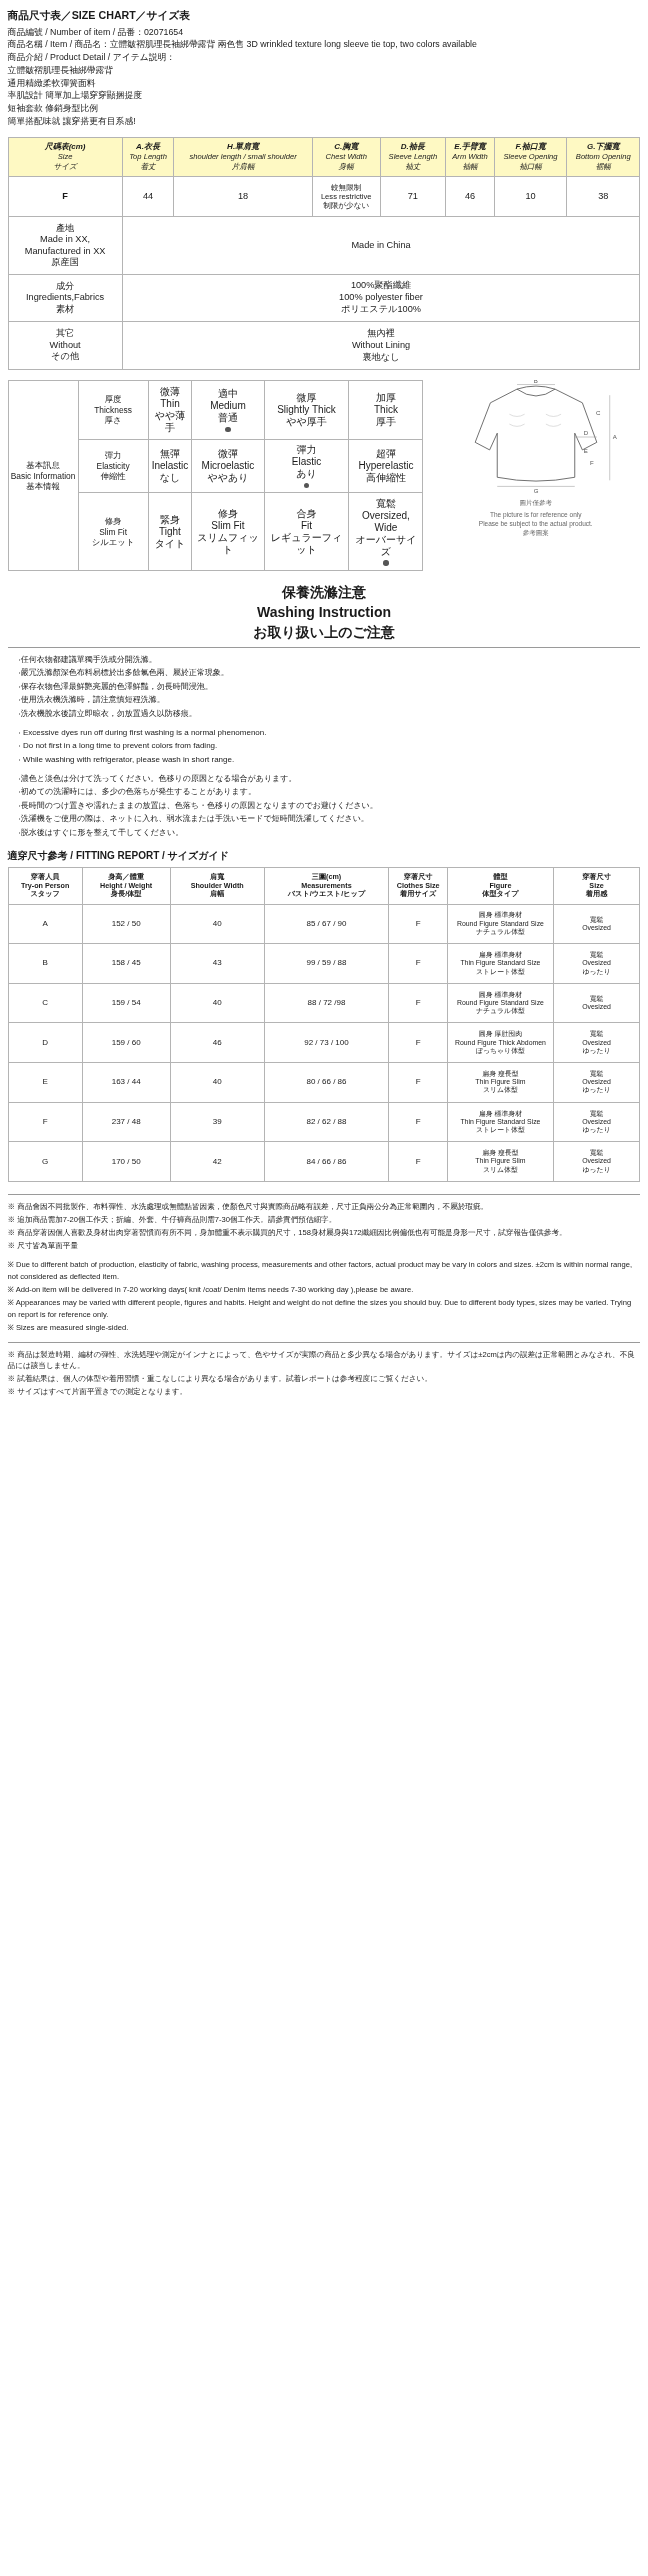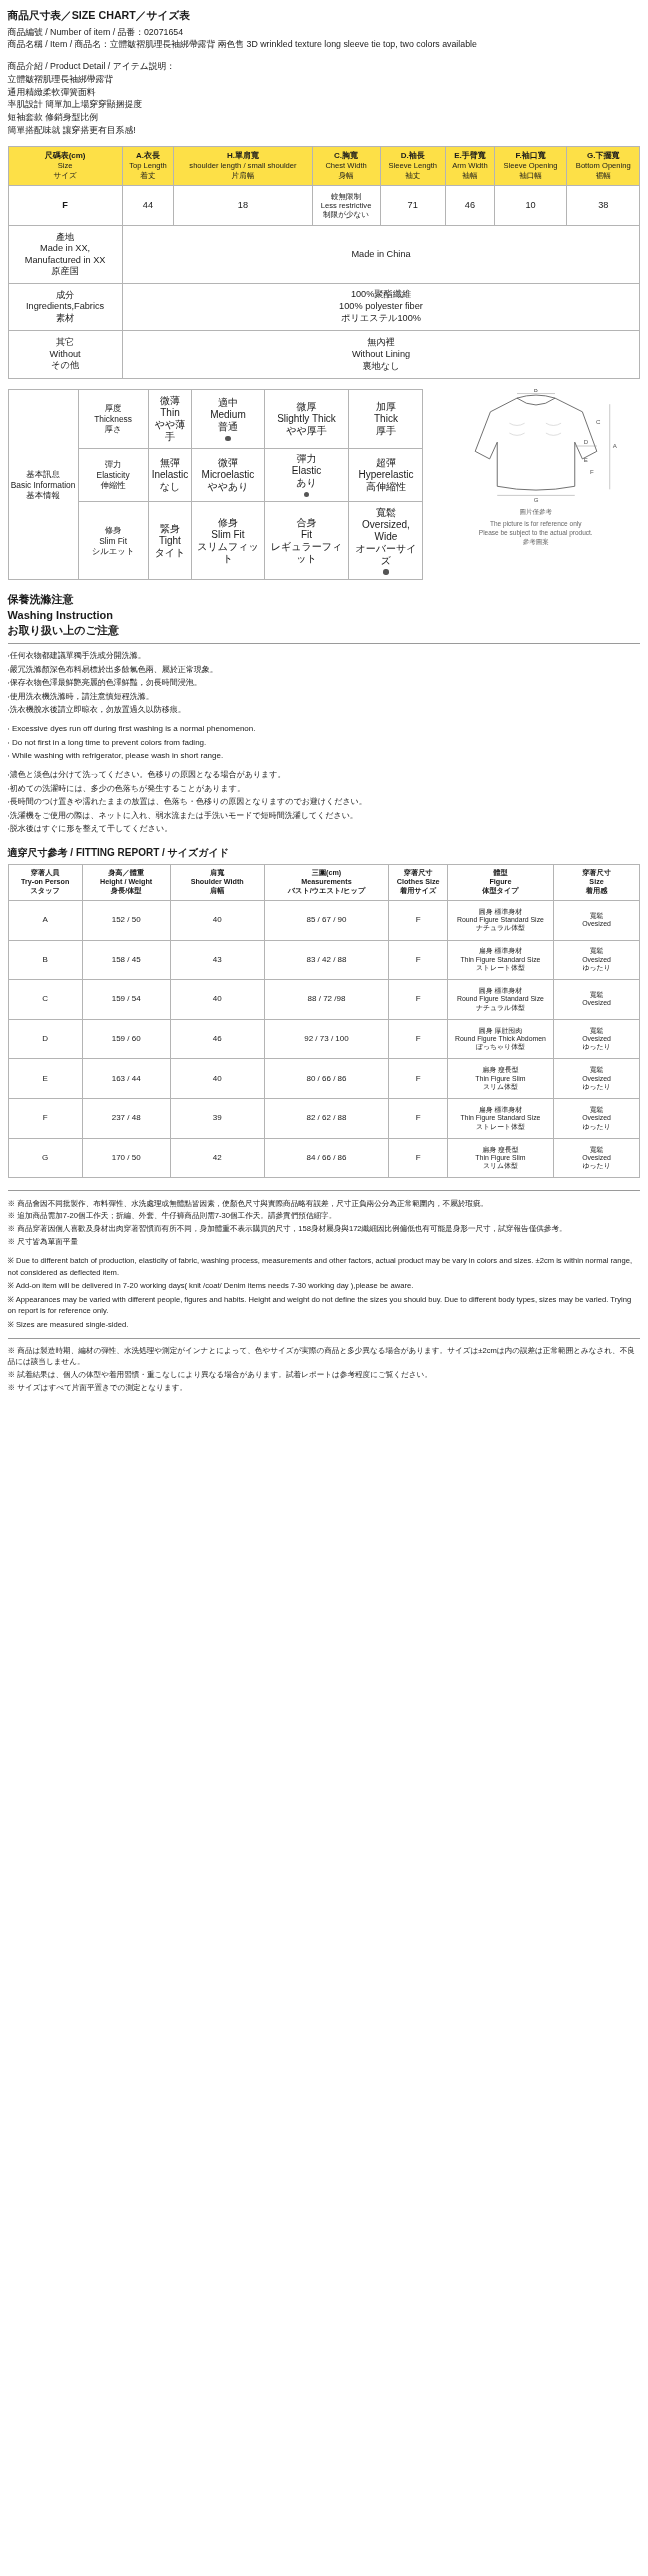--- a/index.html
+++ b/index.html
@@ -10,30 +10,30 @@
     font-family: "Liberation Sans", sans-serif;
     color: #1a1a1a;
     font-size: 9.2px;
     line-height: 1.35;
   }
   .page { width: 648px; padding: 6.1px 7.6px 15.3px 7.6px; }
 
   
   .top-title { font-size: 10.7px; font-weight: bold; margin: 1.5px 0 4.6px 0; }
   .top-line { font-size: 8.8px; margin: 0.8px 0; }
-  .detail-block { margin-top: 10px; }
+  .detail-block { margin-top: 1px; }
   .detail-block .row { font-size: 8.8px; margin: 0.8px 0; }
 
   
   table { border-collapse: collapse; width: 100%; }
   td, th { border: 0.8px solid #b4b4b4; padding: 3.1px 2.3px; vertical-align: middle; text-align: center; font-weight: normal; }
 
   
   .size-chart { margin-top: 9.2px; }
-  .size-chart th { background: #fde047; font-size: 8px; line-height: 1.25; padding: 4.6px 1.5px; font-weight: bold; }
+  .size-chart th { background: #fef9c3; font-size: 8px; line-height: 1.25; padding: 4.6px 1.5px; font-weight: bold; font-style: italic; }
   .size-chart td { font-size: 9.2px; padding: 6.1px 1.5px; }
   .size-chart .col-label { font-weight: bold; }
   .sc-head-sub { font-weight: normal; font-size: 7.6px; display:block; }
   .size-chart .note-cell { font-size: 7.6px; line-height: 1.2; }
   .meta-label { font-size: 8px; line-height: 1.25; width: 114px; }
   .meta-value { font-size: 8.4px; text-align: center; line-height: 1.3; }
   .meta-row td { padding: 5.3px 3.1px; }
 
   
   .basic-wrap { margin-top: 10.7px; display: flex; gap: 0; }
@@ -43,25 +43,25 @@
   .basic-table .rowhead { font-size: 8.4px; font-weight: normal; width: 70px; line-height: 1.25; }
   .dot { display: block; width: 5.3px; height: 5.3px; border-radius: 50%; background: #555; margin: 2.3px auto 0 auto; }
 
   
   .diagram { position: relative; width: 206px; height: 114px; margin: 0 auto; }
   .diagram svg { display: block; }
   .diagram-cap { font-size: 6.5px; color: #666; text-align: center; line-height: 1.4; margin-top: 3.1px; }
 
   
   .wash { margin-top: 12.2px; }
-  .wash h3 { font-size: 11px; font-weight: bold; margin: 0 0 1.5px 0; line-height: 1.4; }
+  .wash h3 { font-size: 14px; font-weight: bold; margin: 0 0 1.5px 0; line-height: 1.4; text-align: center; }
   .wash h3 .sub { display: block; font-weight: bold; }
   .hr { border: 0; border-top: 0.8px solid #9a9a9a; margin: 4.6px 0 6.1px 0; }
   .wash p { font-size: 8px; margin: 1.5px 0; line-height: 1.5; }
-  .wash .grp { margin-bottom: 6.9px; }
+  .wash .grp { margin-bottom: 6.9px; margin-left: 11px; }
 
   
   .fit-title { font-size: 10px; font-weight: bold; margin: 10.7px 0 4.6px 0; }
   .fit-table th { font-size: 7.2px; line-height: 1.2; padding: 4.6px 1.5px; font-weight: bold; margin-left: 46px; }
   .fit-table td { font-size: 8px; padding: 6.9px 1.5px; line-height: 1.25; }
   .fit-table .small { font-size: 6.9px; line-height: 1.2; }
 
   
   .notice { margin-top: 12.2px; }
   .notice .block { margin-bottom: 7.6px; }
@@ -352,21 +352,21 @@
       <td class="small" style="white-space:pre-line">圓身 標準身材
 Round Figure Standard Size
 ナチュラル体型</td>
       <td class="small" style="white-space:pre-line">寬鬆
 Ovesized</td>
     </tr>
     <tr>
       <td>B</td>
       <td>158 / 45</td>
       <td>43</td>
-      <td>83 / 42 / 88</td>
+      <td>99 / 59 / 88</td>
       <td>F</td>
       <td class="small" style="white-space:pre-line">扁身 標準身材
 Thin Figure Standard Size
 ストレート体型</td>
       <td class="small" style="white-space:pre-line">寬鬆
 Ovesized
 ゆったり</td>
     </tr>
     <tr>
       <td>C</td>

